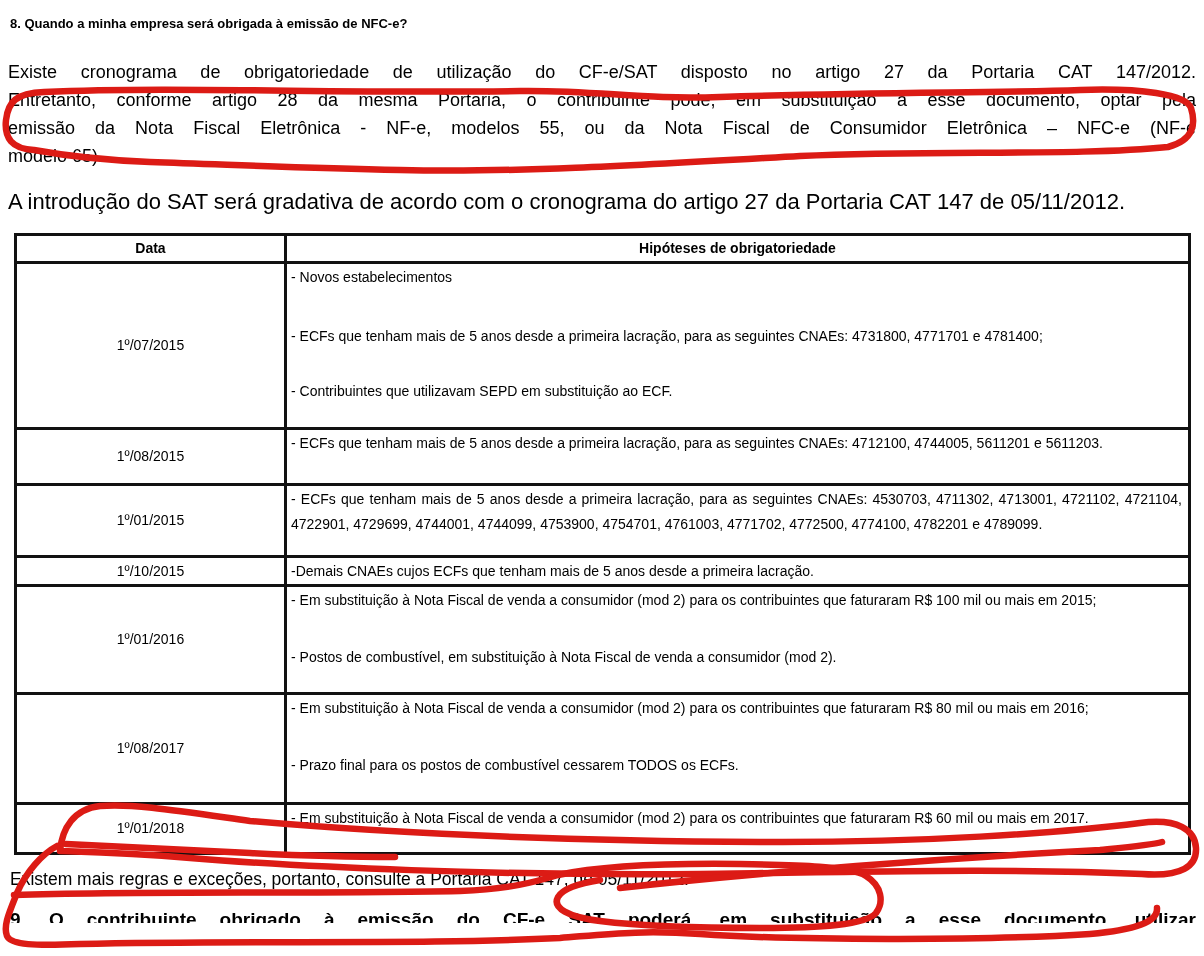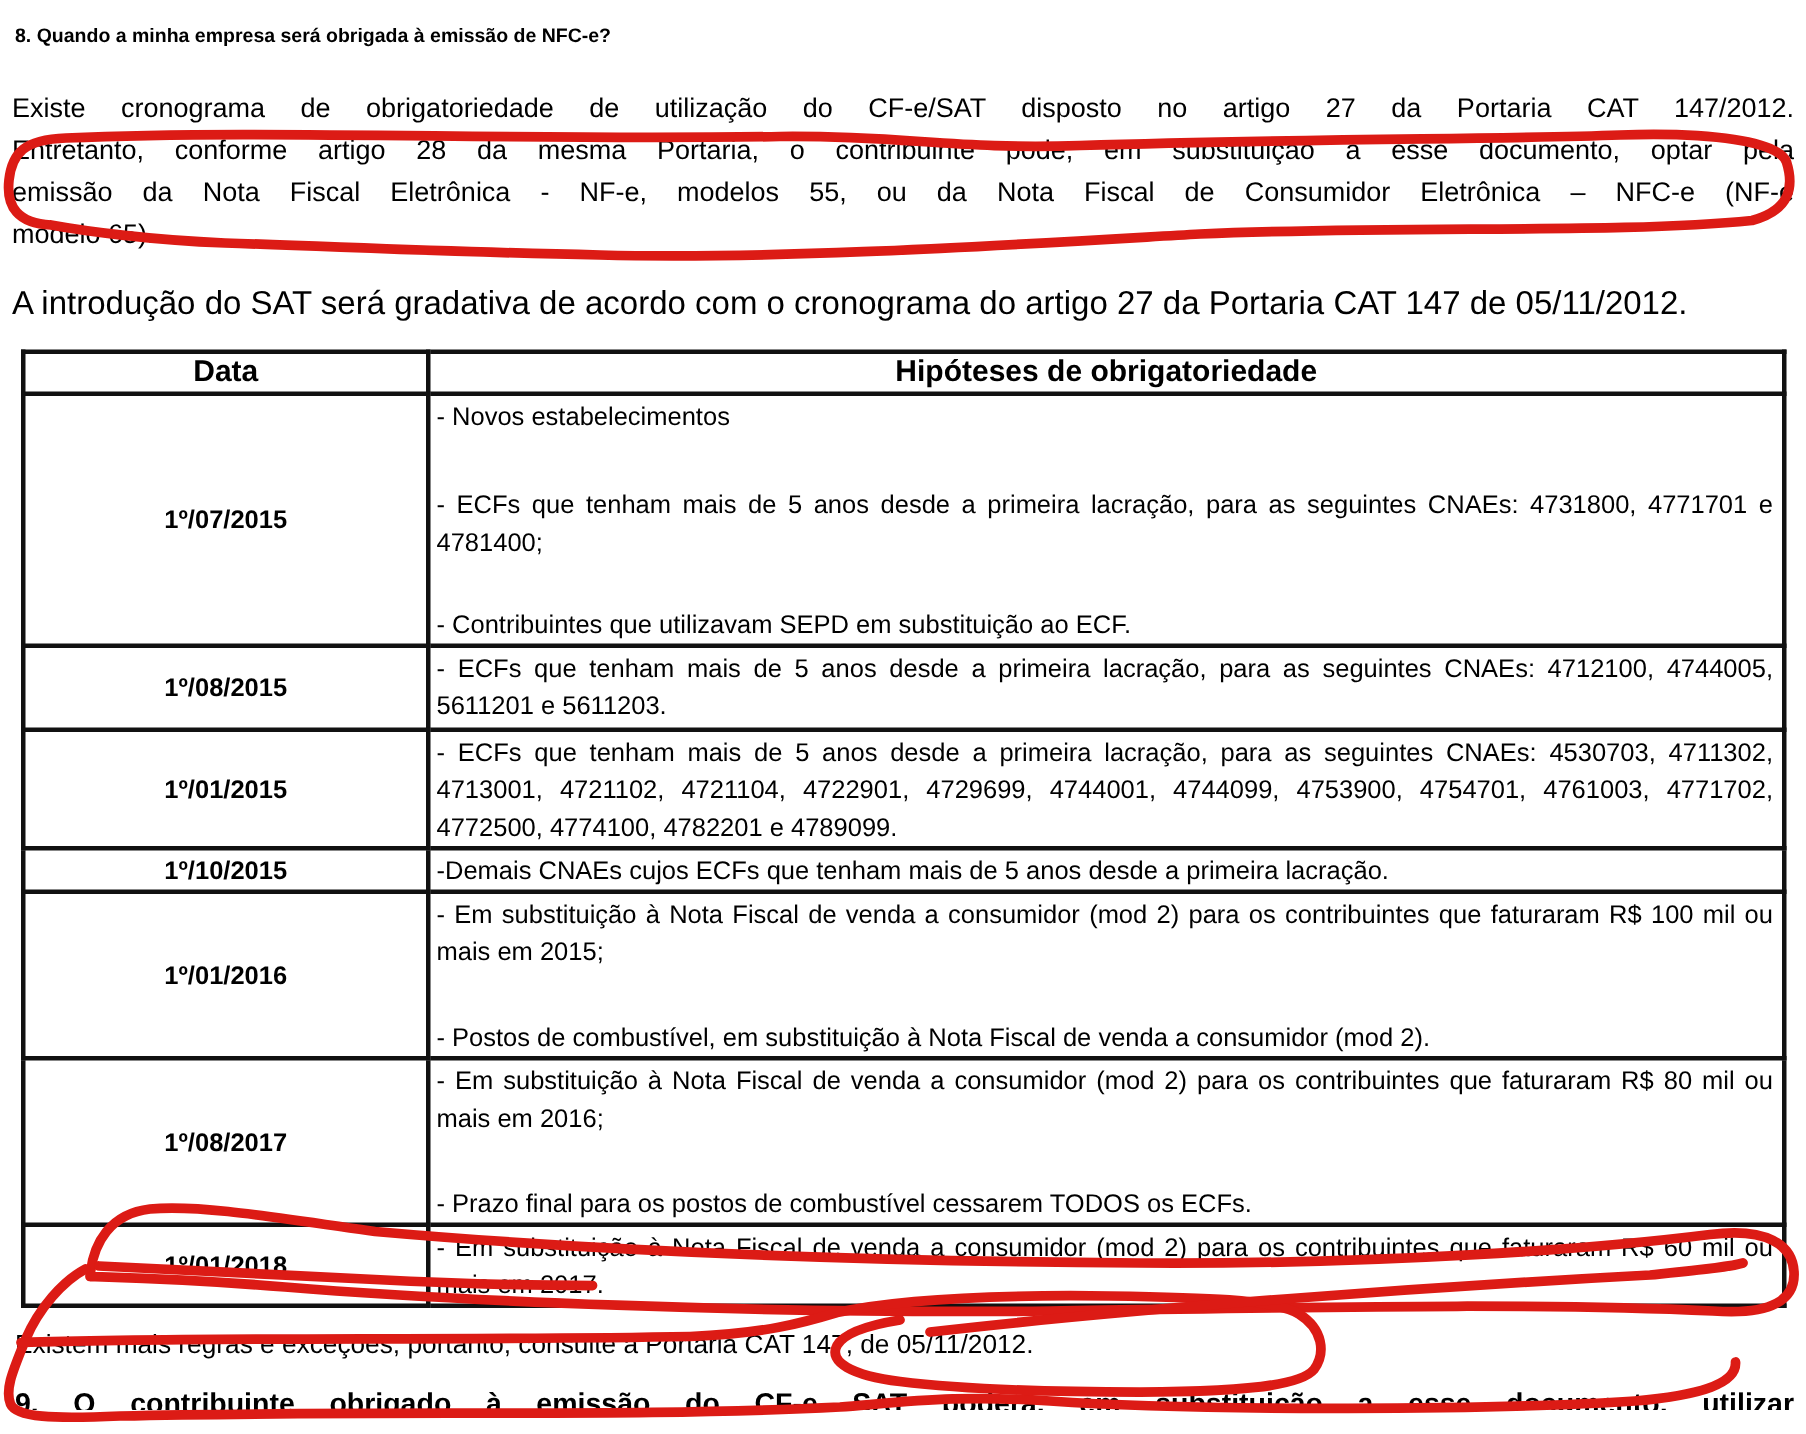--- a/index.html
+++ b/index.html
@@ -29,30 +29,30 @@
     margin: 18px 2px 0 2px;
   }
 
   table.obligation {
     border-collapse: collapse;
     margin: 17px 0 0 8px;
     width: 1177px; table-layout: fixed;
   }
   table.obligation th, table.obligation td {
     border: 3px solid #111;
-    font-size: 17px; line-height: 25px;
+    font-size: 14px; line-height: 25px;
   }
   table.obligation th {
-    font-size: 20px; font-weight: bold;
+    font-size: 14px; font-weight: bold;
     text-align: center; vertical-align: middle;
     height: 24px; padding: 0;
   }
   td.date-cell {
     text-align: center; vertical-align: middle;
-    font-weight: bold; font-size: 18px; padding: 0;
+    font-weight: normal; font-size: 18px; padding: 0;
   }
   td.hyp-cell {
     vertical-align: top; padding: 1px 6px 0 4px;
   }
   td.hyp-cell p { margin: 0; text-align: justify; }
   td.hyp-cell p.mb34 { margin-bottom: 34px; }
   td.hyp-cell p.mb30 { margin-bottom: 30px; }
   td.hyp-cell p.mb32 { margin-bottom: 32px; }
 
   .closing-note {

